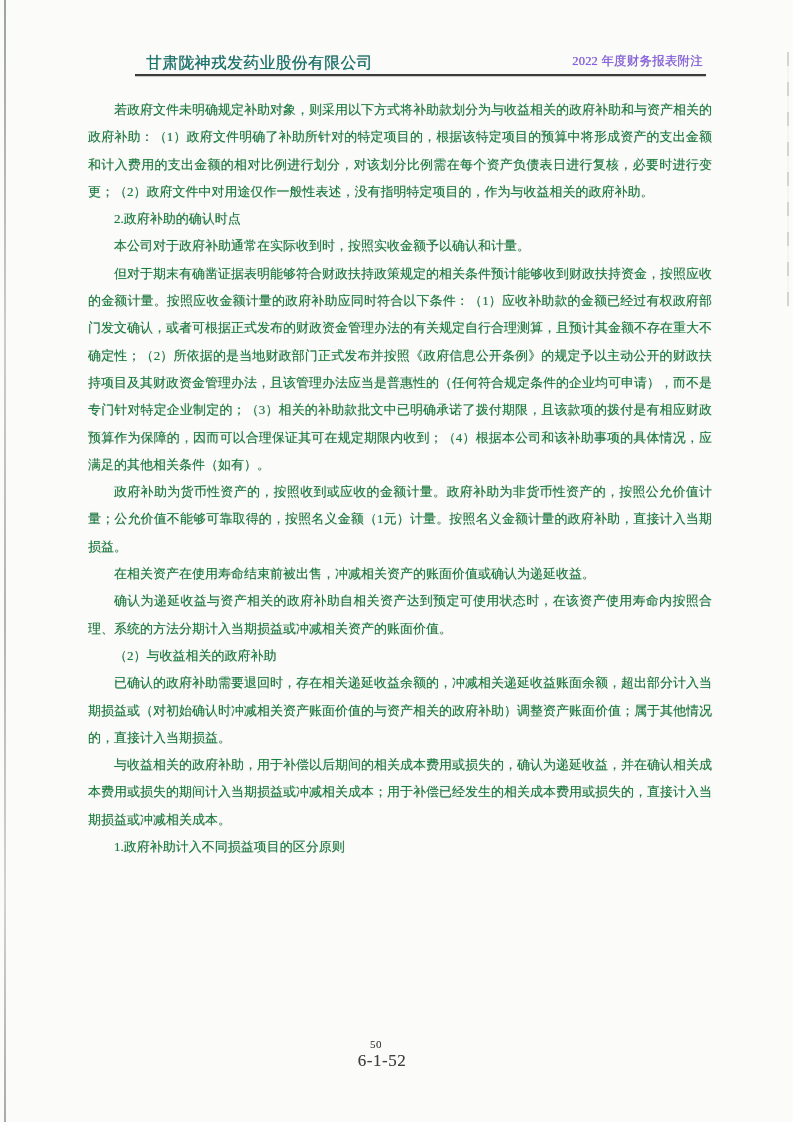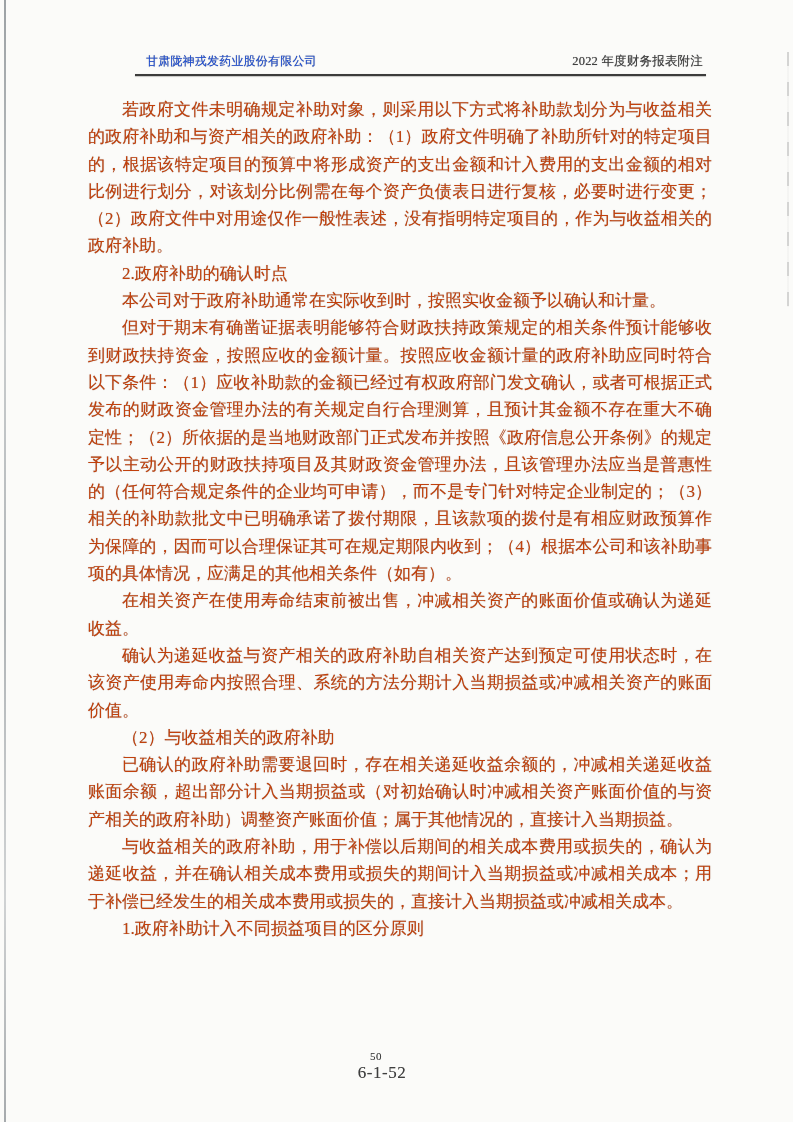--- a/index.html
+++ b/index.html
@@ -38,71 +38,70 @@
     height: 255px;
     background: repeating-linear-gradient(180deg,
       rgba(165,165,165,.45) 0 14px,
       rgba(165,165,165,.08) 14px 30px);
   }
   
   .header-company {
     position: absolute;
     left: 146px;
     top: 53px;
-    font-size: 12px;
+    font-size: 16px;
     letter-spacing: 0.2px;
-    color: #1d4ed8;
+    color: #0f766e;
     text-shadow: 0 0 0.7px rgba(47,47,47,.6);
     white-space: nowrap;
   }
   .header-title {
     position: absolute;
     right: 90px;
     top: 53px;
     font-size: 12.5px;
     letter-spacing: 0.2px;
-    color: #404040;
+    color: #8b5cf6;
     text-shadow: 0 0 0.7px rgba(47,47,47,.6);
     white-space: nowrap;
   }
   .header-rule {
     position: absolute;
     left: 135px;
     top: 74px;
     width: 571px;
     height: 2.4px;
     background: #3c3c3c;
     box-shadow: 0 0.5px 0.8px rgba(60,60,60,.5);
   }
   
   .body-text {
     position: absolute;
     left: 88px;
     top: 96px;
     width: 624px;
-    font-size: 17px;
+    font-size: 13px;
     line-height: 27.3px;
-    color: #c2410c;
+    color: #15803d;
     text-align: justify;
     text-shadow: 0 0 0.8px rgba(70,70,70,.5);
   }
   .body-text p {
     margin: 0;
     padding: 0;
     text-indent: 2em;
   }
   
   .footer {
     position: absolute;
     left: 322px;
     top: 1038px;
     width: 120px;
     text-align: center;
     color: #3f3f3f;
-    margin-top: 12px;
   }
   .footer .page-num-small {
     font-size: 11px;
     line-height: 13px;
     letter-spacing: 0.5px;
     margin-left: -12px;
     text-shadow: 0 0 0.6px rgba(63,63,63,.5);
   }
   .footer .page-num-large {
     font-size: 17px;
@@ -123,20 +122,21 @@
 
   <div class="header-title">2022 年度财务报表附注</div>
 
   <div class="header-rule"></div>
 
   <div class="body-text">
     <p>若政府文件未明确规定补助对象，则采用以下方式将补助款划分为与收益相关的政府补助和与资产相关的政府补助：（1）政府文件明确了补助所针对的特定项目的，根据该特定项目的预算中将形成资产的支出金额和计入费用的支出金额的相对比例进行划分，对该划分比例需在每个资产负债表日进行复核，必要时进行变更；（2）政府文件中对用途仅作一般性表述，没有指明特定项目的，作为与收益相关的政府补助。</p>
     <p>2.政府补助的确认时点</p>
     <p>本公司对于政府补助通常在实际收到时，按照实收金额予以确认和计量。</p>
     <p>但对于期末有确凿证据表明能够符合财政扶持政策规定的相关条件预计能够收到财政扶持资金，按照应收的金额计量。按照应收金额计量的政府补助应同时符合以下条件：（1）应收补助款的金额已经过有权政府部门发文确认，或者可根据正式发布的财政资金管理办法的有关规定自行合理测算，且预计其金额不存在重大不确定性；（2）所依据的是当地财政部门正式发布并按照《政府信息公开条例》的规定予以主动公开的财政扶持项目及其财政资金管理办法，且该管理办法应当是普惠性的（任何符合规定条件的企业均可申请），而不是专门针对特定企业制定的；（3）相关的补助款批文中已明确承诺了拨付期限，且该款项的拨付是有相应财政预算作为保障的，因而可以合理保证其可在规定期限内收到；（4）根据本公司和该补助事项的具体情况，应满足的其他相关条件（如有）。</p>
+    <p>政府补助为货币性资产的，按照收到或应收的金额计量。政府补助为非货币性资产的，按照公允价值计量；公允价值不能够可靠取得的，按照名义金额（1元）计量。按照名义金额计量的政府补助，直接计入当期损益。</p>
     <p>在相关资产在使用寿命结束前被出售，冲减相关资产的账面价值或确认为递延收益。</p>
     <p>确认为递延收益与资产相关的政府补助自相关资产达到预定可使用状态时，在该资产使用寿命内按照合理、系统的方法分期计入当期损益或冲减相关资产的账面价值。</p>
     <p>（2）与收益相关的政府补助</p>
     <p>已确认的政府补助需要退回时，存在相关递延收益余额的，冲减相关递延收益账面余额，超出部分计入当期损益或（对初始确认时冲减相关资产账面价值的与资产相关的政府补助）调整资产账面价值；属于其他情况的，直接计入当期损益。</p>
     <p>与收益相关的政府补助，用于补偿以后期间的相关成本费用或损失的，确认为递延收益，并在确认相关成本费用或损失的期间计入当期损益或冲减相关成本；用于补偿已经发生的相关成本费用或损失的，直接计入当期损益或冲减相关成本。</p>
     <p>1.政府补助计入不同损益项目的区分原则</p>
   </div>
 
   <div class="footer">
     <div class="page-num-small">50</div>

